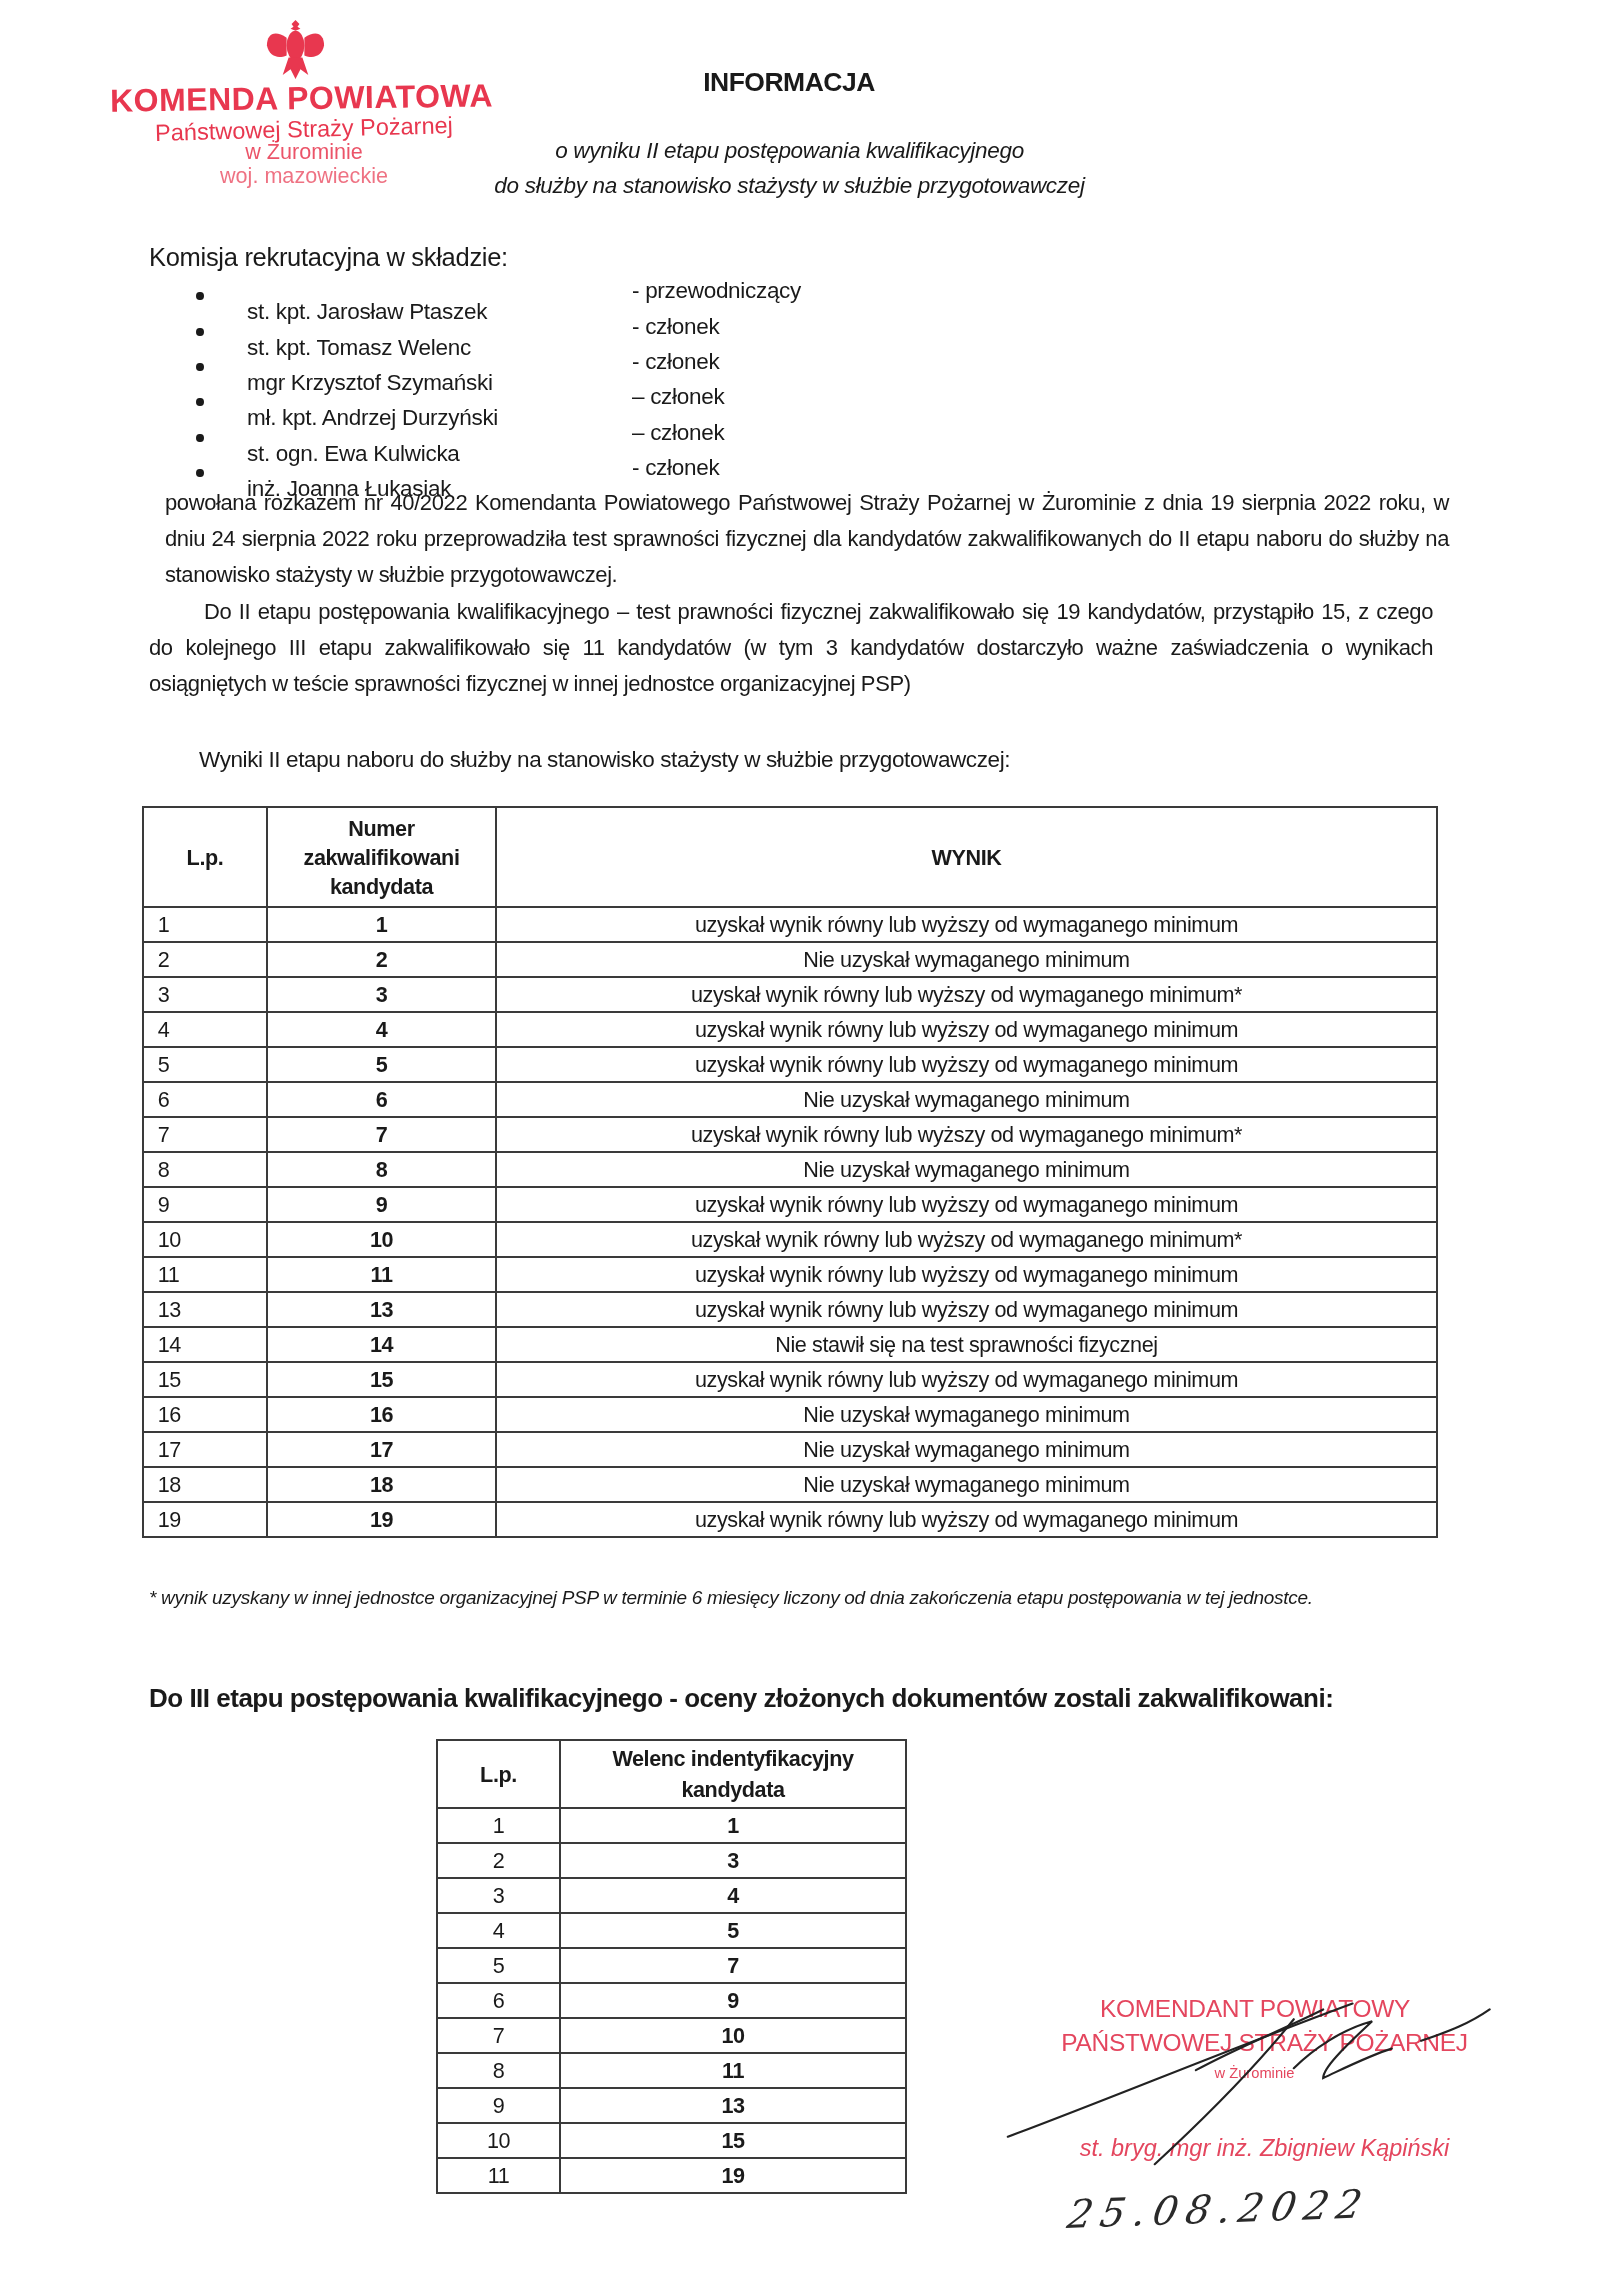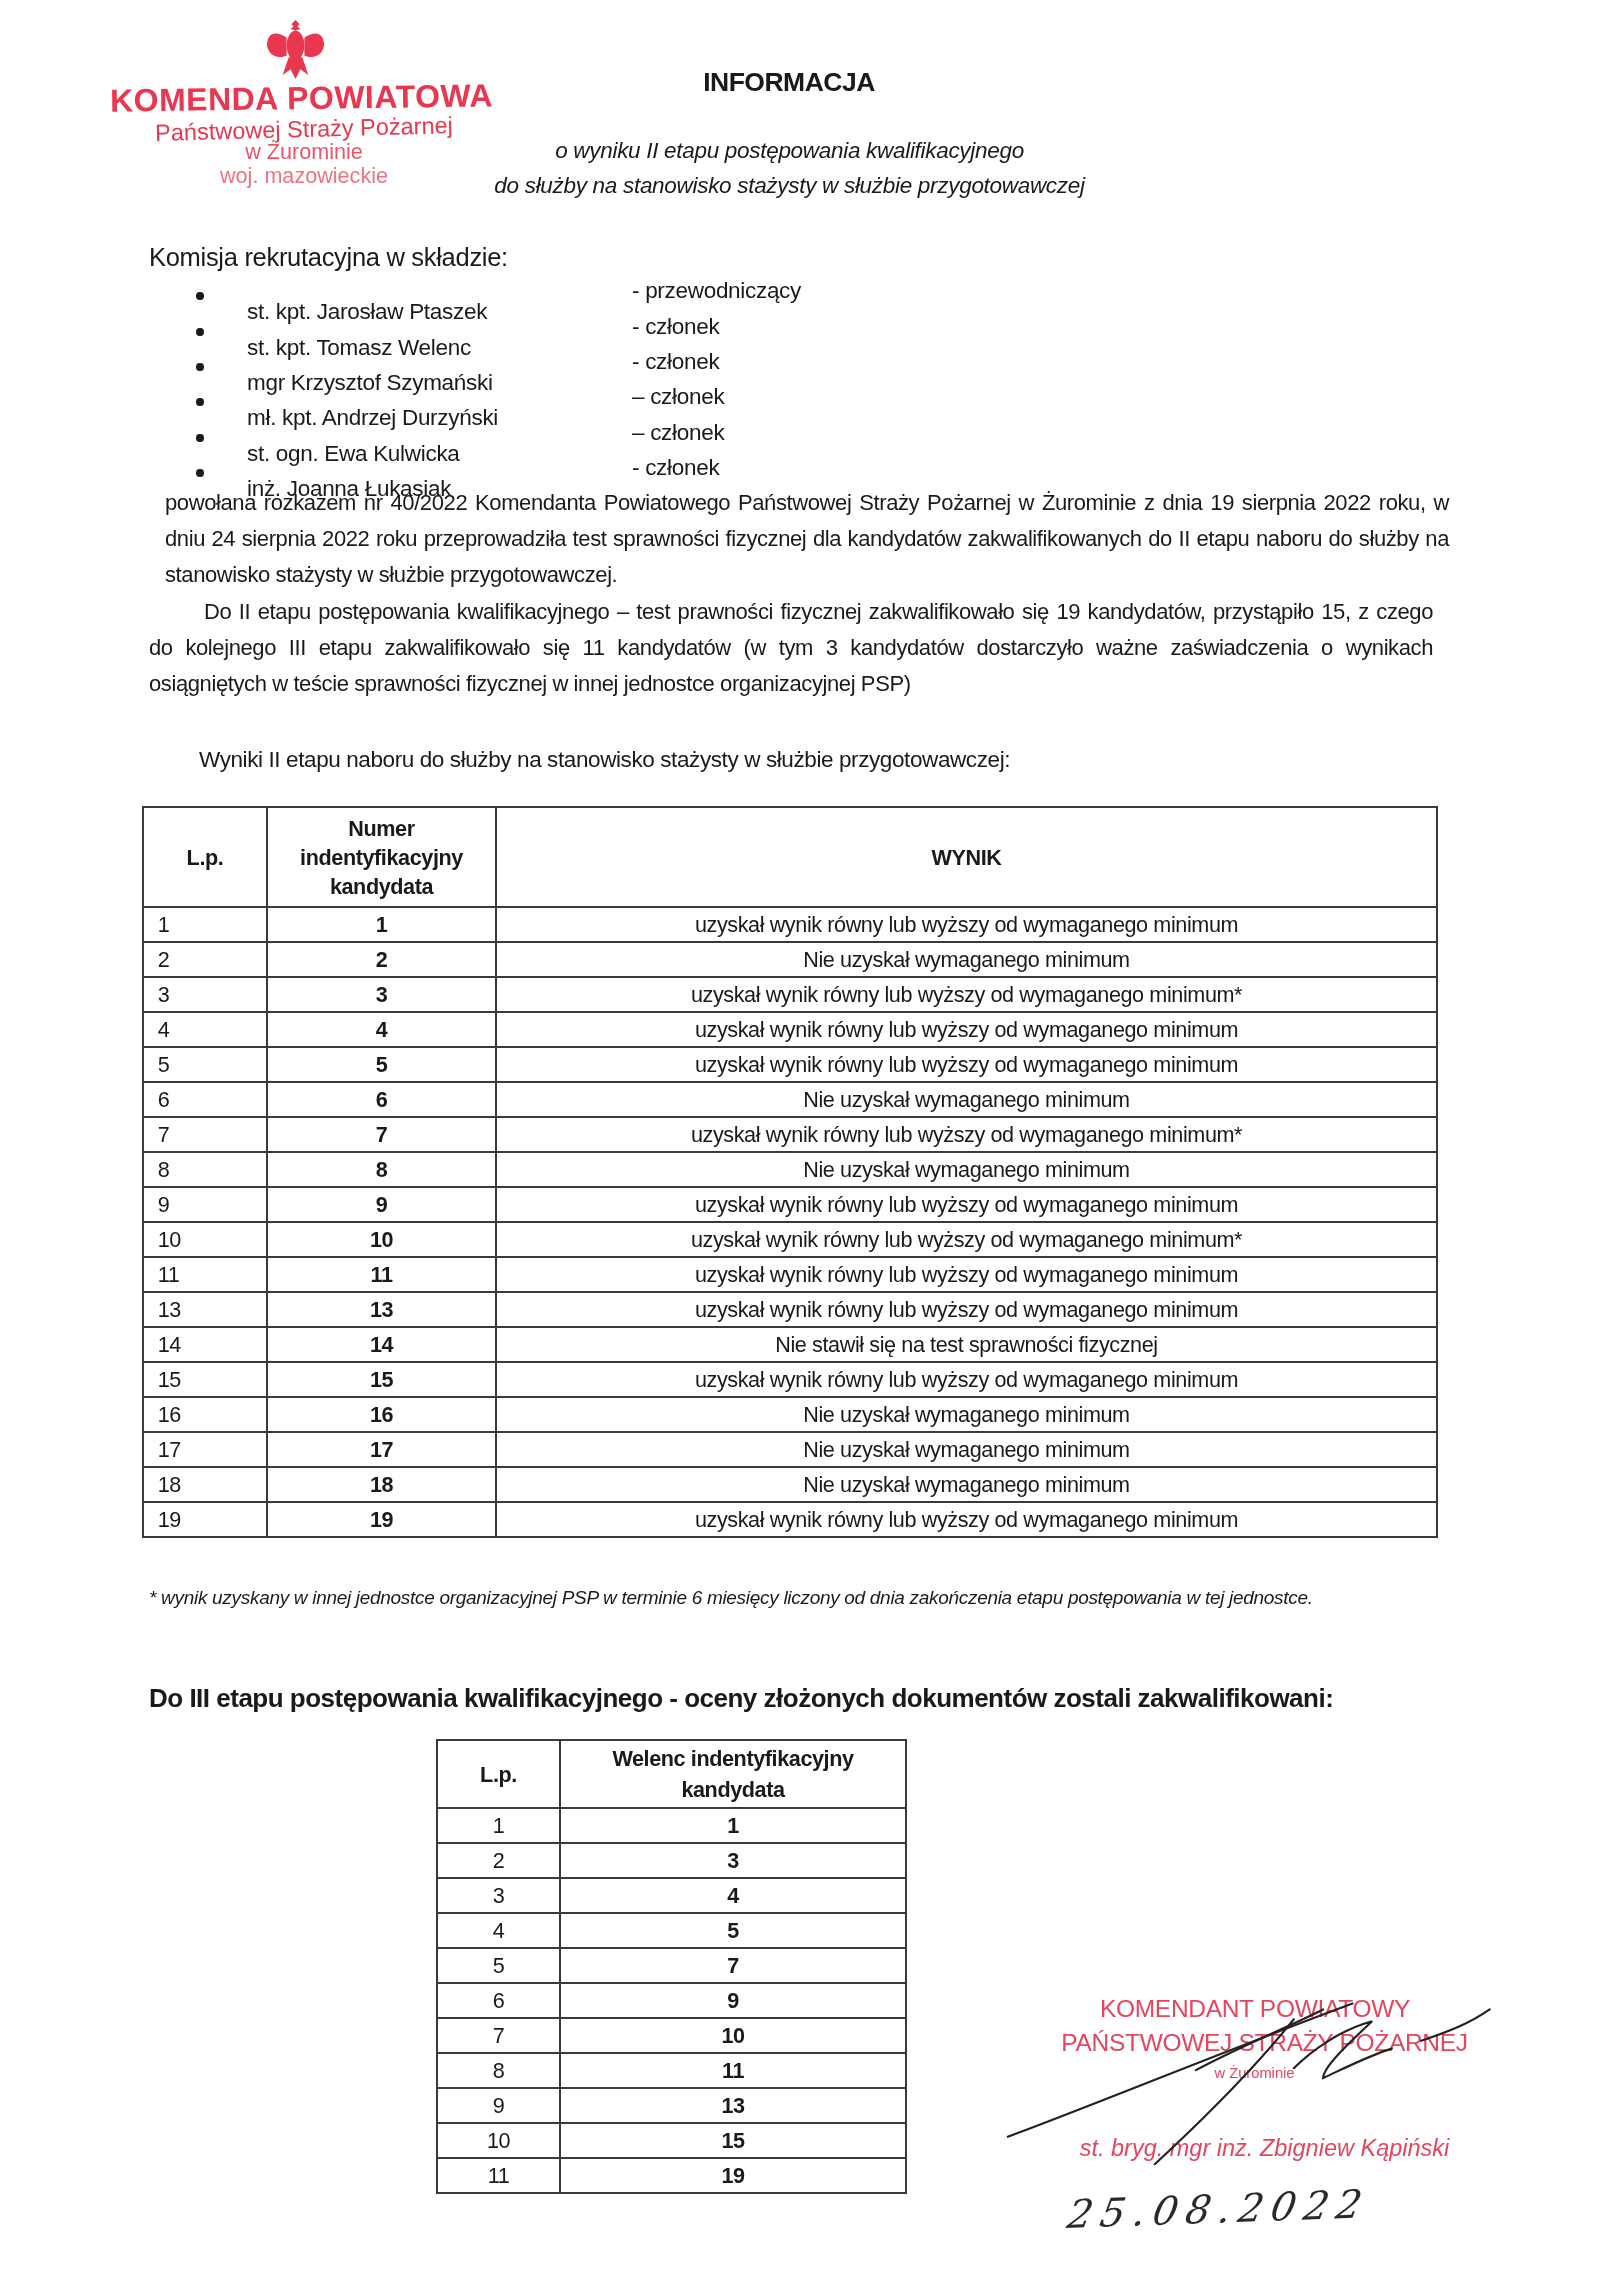--- a/index.html
+++ b/index.html
@@ -128,21 +128,21 @@
   <colgroup>
       <col style="width:124px">
       <col style="width:229px">
       <col>
     </colgroup>
   <thead>
     <tr>
       <th>L.p.</th>
       <th>
         <div>Numer</div>
-        <div>indentyfikacyjny</div>
+        <div>zakwalifikowani</div>
         <div>kandydata</div>
       </th>
       <th>WYNIK</th>
     </tr>
   </thead>
   <tbody id="results-body">
       <tr>
         <td class="lp">1</td>
         <td class="num">1</td>
         <td class="res">uzyskał wynik równy lub wyższy od wymaganego minimum</td>

